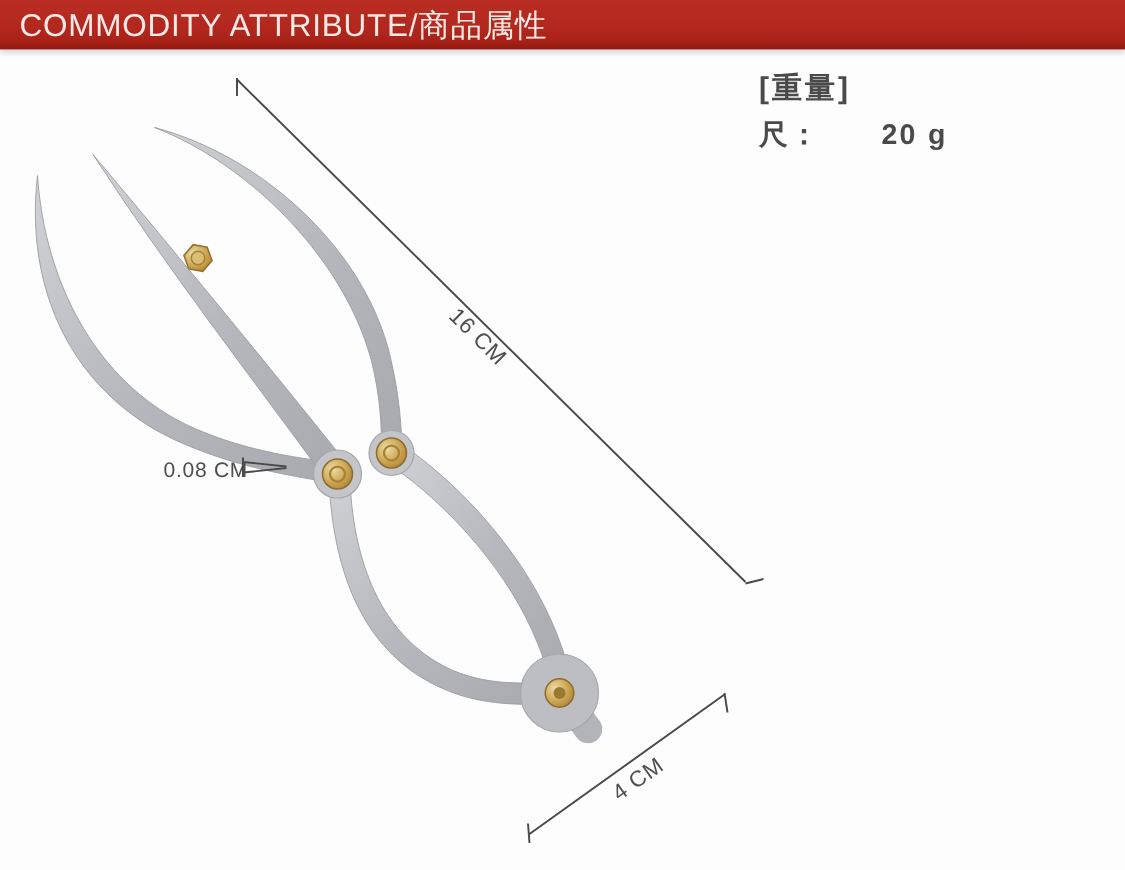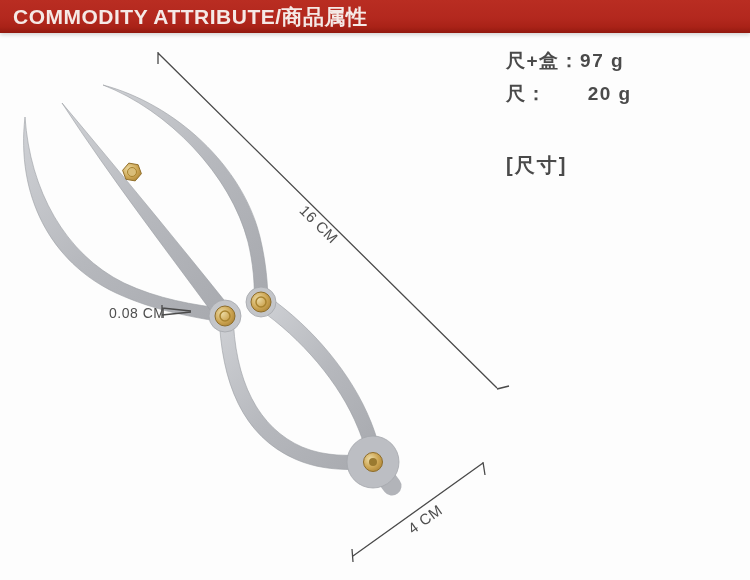--- a/index.html
+++ b/index.html
@@ -9,21 +9,21 @@
     font-family:"Liberation Sans","DejaVu Sans",sans-serif;
   }
   
   .header{
     position:absolute;top:0;left:0;width:750px;height:33px;
     background:linear-gradient(180deg,#b92d22 0%,#b3281e 55%,#a92217 82%,#92190f 100%);
     box-shadow:0 2px 4px rgba(0,0,0,.16);
     display:flex;align-items:center;
   }
   .header .title{
-    color:#f5e9e6;font-size:21px;font-weight:bold;letter-spacing:.5px;
+    color:#f5e9e6;font-size:21px;font-weight:normal;letter-spacing:.5px;
     padding-left:13px;white-space:nowrap;
   }
   
   .stage{position:absolute;top:0;left:0;width:750px;height:580px;}
   
   .specs{
     position:absolute;left:506px;top:44px;width:236px;
     color:#4a4a4a;
   }
   .spec-heading{
@@ -109,17 +109,16 @@
   <text class="dim-label" transform="translate(325,218) rotate(44.8)" y="14" text-anchor="middle" font-size="15">16 CM</text>
   <text class="dim-label" x="109" y="318" font-size="14">0.08 CM</text>
   <text class="dim-label" transform="translate(420,512) rotate(-35.6)" y="14" text-anchor="middle" font-size="15">4 CM</text>
 </svg>
 
 <div class="header">
   <span class="title">COMMODITY ATTRIBUTE/商品属性</span>
 </div>
 
 <div class="specs">
-  <div class="spec-line">尺+盒：97 g</div>
+  <div class="spec-heading">[重量]</div>
   <div class="spec-line">尺：      20 g</div>
   <div class="spec-gap"></div>
-  <div class="spec-heading">[尺寸]</div>
 </div>
 
 </body></html>

